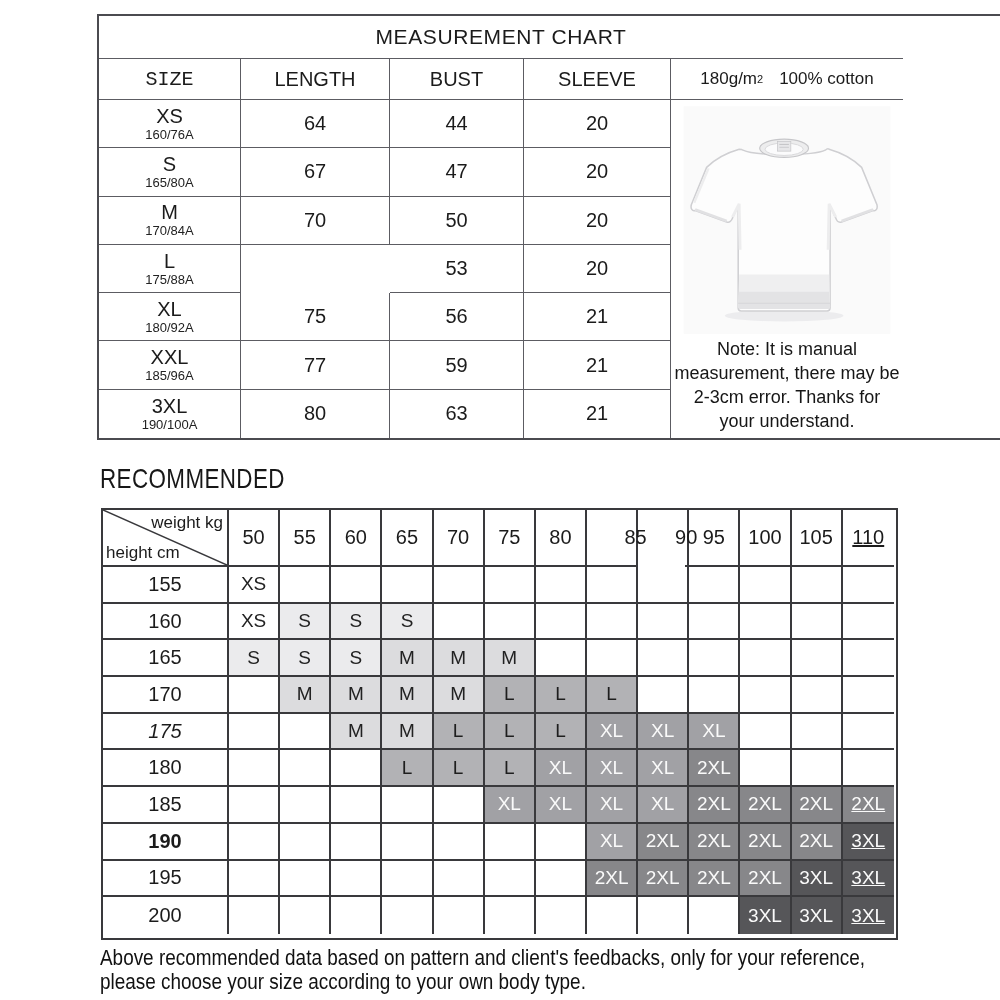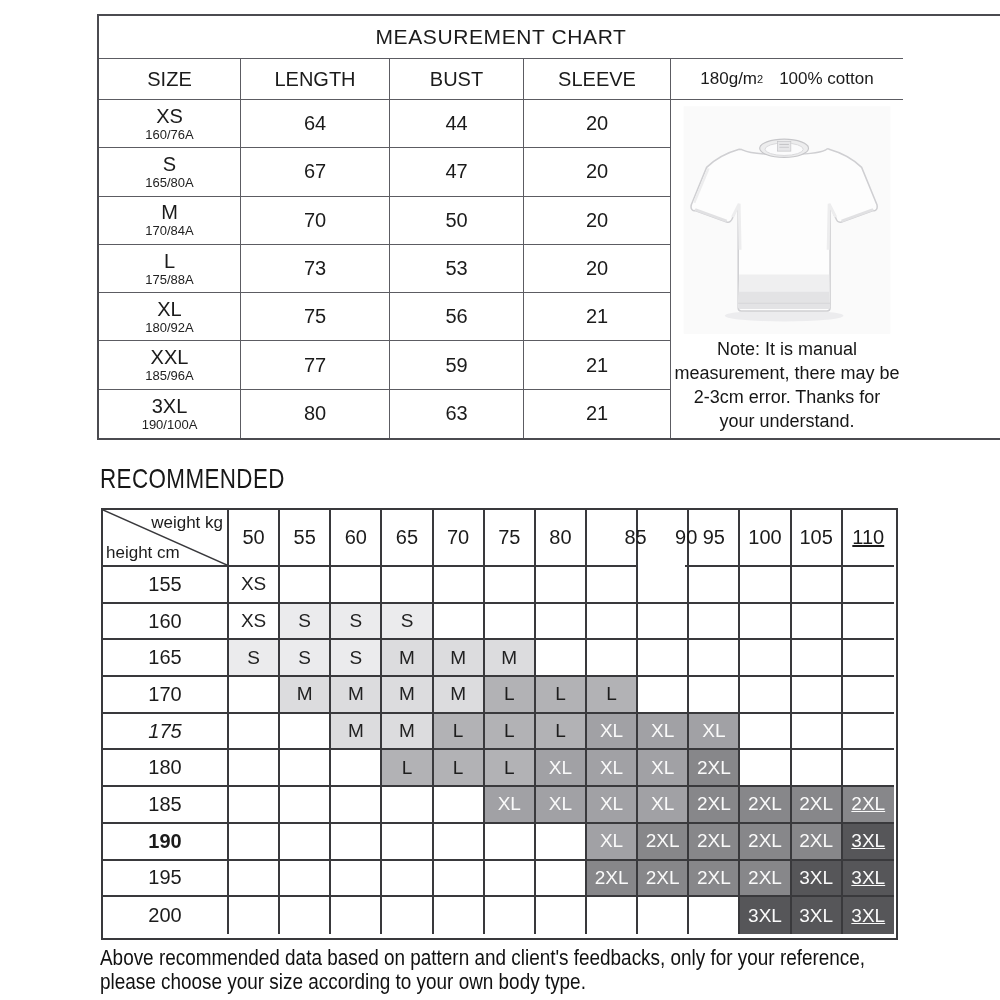--- a/index.html
+++ b/index.html
@@ -19,21 +19,21 @@
     grid-template-rows:43px 41px repeat(7,48.3px);
     background:#ffffff;
   }
   .tcell{
     display:flex;align-items:center;justify-content:center;
     box-sizing:border-box;
     border-right:1px solid #5c5c62;border-bottom:1px solid #5c5c62;
     text-align:center;line-height:1.05;
   }
   .tcell.title{grid-area:1/1/2/6;border-right:none;font-size:21px;letter-spacing:.6px;}
-  .h1{grid-area:2/1;} .h2{grid-area:2/2;} .h3{grid-area:2/3;} .h4{grid-area:2/4;}
+  .h1{grid-area:2/1;font-family:Liberation Mono, monospace;} .h2{grid-area:2/2;} .h3{grid-area:2/3;} .h4{grid-area:2/4;}
   .h5{grid-area:2/5;border-right:none;}
   .tcell.head{font-size:20px;}
   .tcell.fabric{font-size:17px;}
   .fabric sup{font-size:11px;line-height:0;}
   .fab-gap{margin-left:16px;}
   .tcell.num{font-size:20px;}
   .tcell.lastrow{border-bottom:none;}
   .sizecol{flex-direction:column;}
   .sz{font-size:20px;}
   .spec{font-size:13px;margin-top:1px;color:#222;}
@@ -147,21 +147,20 @@
         <div class="sz">M</div>
         <div class="spec">170/84A</div>
       </div>
       <div class="tcell num" style="grid-area: 5 / 2;">70</div>
       <div class="tcell num" style="grid-area: 5 / 3;">50</div>
       <div class="tcell num" style="grid-area: 5 / 4;">20</div>
       <div class="tcell sizecol" style="grid-area: 6 / 1;">
         <div class="sz">L</div>
         <div class="spec">175/88A</div>
       </div>
-      <div class="tcell num" style="grid-area: 6 / 2;">73</div>
       <div class="tcell num" style="grid-area: 6 / 3;">53</div>
       <div class="tcell num" style="grid-area: 6 / 4;">20</div>
       <div class="tcell sizecol" style="grid-area: 7 / 1;">
         <div class="sz">XL</div>
         <div class="spec">180/92A</div>
       </div>
       <div class="tcell num" style="grid-area: 7 / 2;">75</div>
       <div class="tcell num" style="grid-area: 7 / 3;">56</div>
       <div class="tcell num" style="grid-area: 7 / 4;">21</div>
       <div class="tcell sizecol" style="grid-area: 8 / 1;">

